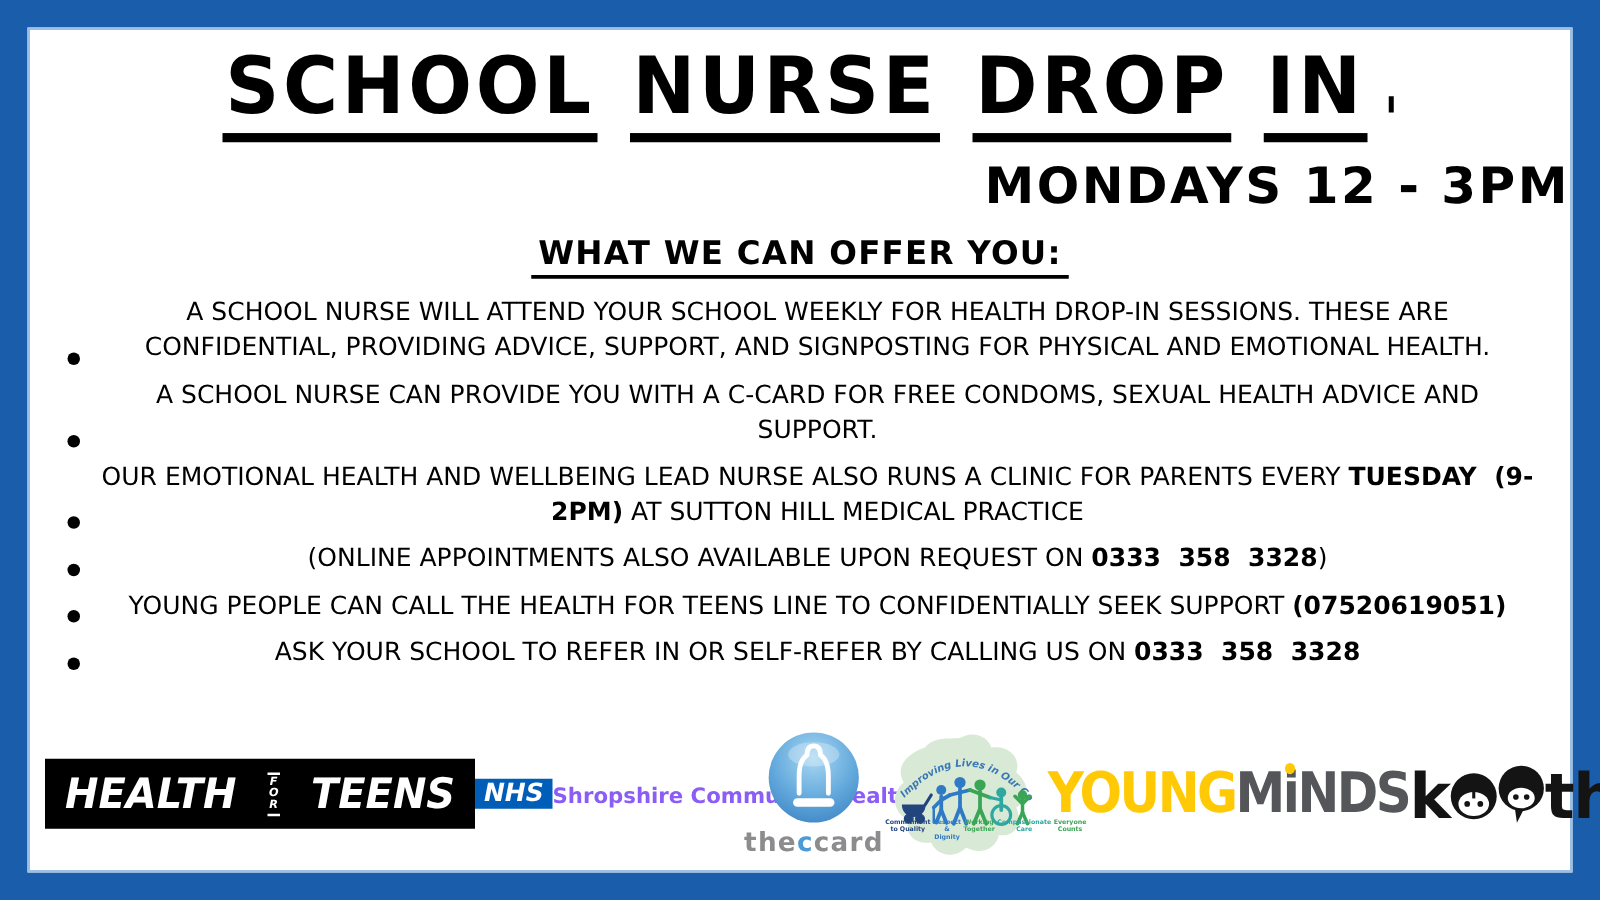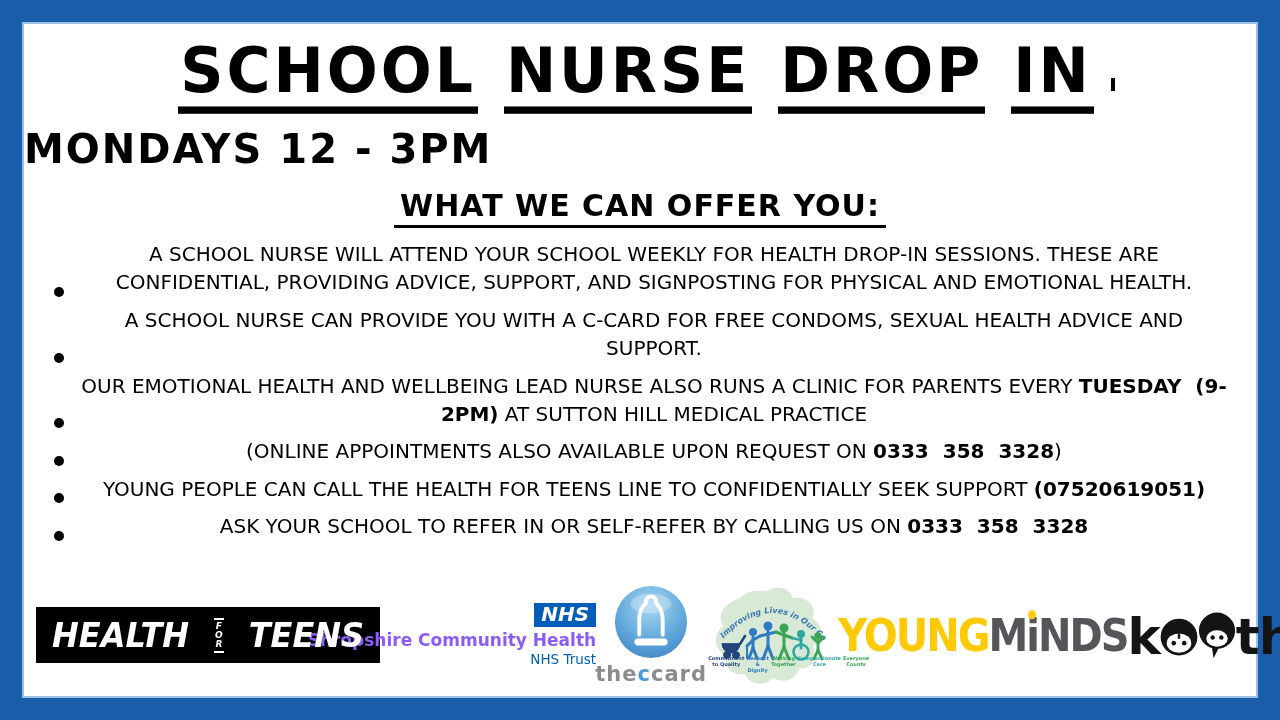--- a/index.html
+++ b/index.html
@@ -16,43 +16,43 @@
   *{box-sizing:border-box;margin:0;padding:0;}
   html,body{width:1280px;height:720px;overflow:hidden;}
   body{background:var(--frame-blue);font-family:"DejaVu Sans","Liberation Sans",sans-serif;color:#000;}
   .sheet{position:absolute;left:22px;top:22px;right:22px;bottom:22px;background:#fff;border:2px solid var(--inner-line);}
 
   
   .title-wrap{margin-top:16px;text-align:center;white-space:nowrap;}
   .tw{display:inline-block;font-size:60px;font-weight:900;letter-spacing:3px;line-height:1.0;
       border-bottom:7px solid #000;padding:0 2px 5px 2px;margin:0 13px;transform:scaleY(1.05);}
   .title-mark{display:inline-block;width:4px;height:13px;background:#000;margin-left:4px;}
-  .subtitle{margin-top:14px;text-align:left;font-size:40px;font-weight:900;letter-spacing:2px;}
+  .subtitle{margin-top:14px;text-align:right;font-size:40px;font-weight:900;letter-spacing:2px;}
   .offers-heading-row{margin-top:16px;text-align:center;}
-  .offers-heading{display:inline-block;font-size:30px;font-weight:800;letter-spacing:1px;
+  .offers-heading{display:inline-block;font-size:26px;font-weight:800;letter-spacing:1px;
       border-bottom:3px solid #000;padding:0 6px 2px 6px;}
 
   
   .offer-list{list-style:none;margin:12px 28px 0 18px;}
   .offer-list li{display:flex;align-items:flex-end;margin-bottom:9px;}
   .dot{flex:none;width:10px;height:10px;border-radius:50%;background:#000;margin:9px 16px 0 12px;}
   .btxt{flex:1;text-align:center;font-size:20px;line-height:1.42;font-weight:500;}
   .btxt .b{font-weight:800;word-spacing:7px;}
 
   
   .footer{position:absolute;left:12px;right:12px;bottom:8px;height:106px;
           display:flex;align-items:center;justify-content:space-between;}
 
   .hft{background:#000;color:#fff;height:56px;display:flex;align-items:center;
        padding:0 16px;font-style:italic;font-weight:900;gap:20px;}
   .hft .word{font-size:32px;letter-spacing:0px;transform:scaleY(1.05);}
   .hft-for{display:inline-flex;flex-direction:column;align-items:center;font-size:9px;line-height:1;
            margin:0 5px;border-top:2px solid #fff;border-bottom:2px solid #fff;padding:2px 1px;}
 
-  .nhs-block{display:flex;flex-direction:column;align-items:flex-end;width:216px;}
+  .nhs-block{display:flex;flex-direction:row;align-items:center;width:216px;}
   .nhs-box{background:var(--nhs-blue);color:#fff;font-style:italic;font-weight:800;font-size:20px;
            padding:0px 7px 2px 7px;line-height:1.1;}
   .nhs-org{font-weight:700;font-size:17px;color:#8b5cf6;margin-top:3px;white-space:nowrap;}
   .nhs-trust{font-weight:400;font-size:13.5px;color:var(--nhs-blue);margin-top:1px;}
 
   .ccard-block{display:flex;flex-direction:column;align-items:center;width:110px;text-align:right;}
   .ccard-name{font-size:21px;font-weight:700;letter-spacing:1px;color:var(--ccard-grey);margin-top:2px;}
   .ccard-name .cc-blue{color:var(--ccard-blue);}
 
   .community-block{position:relative;width:132px;height:106px;}

